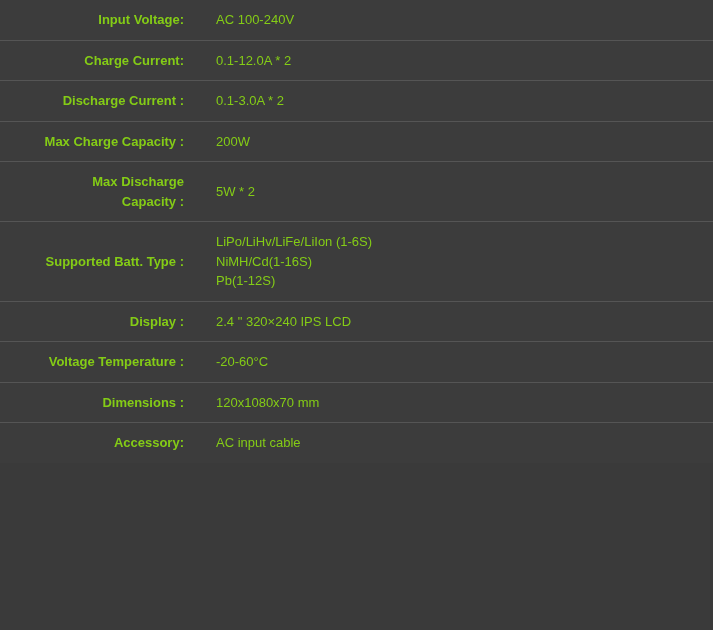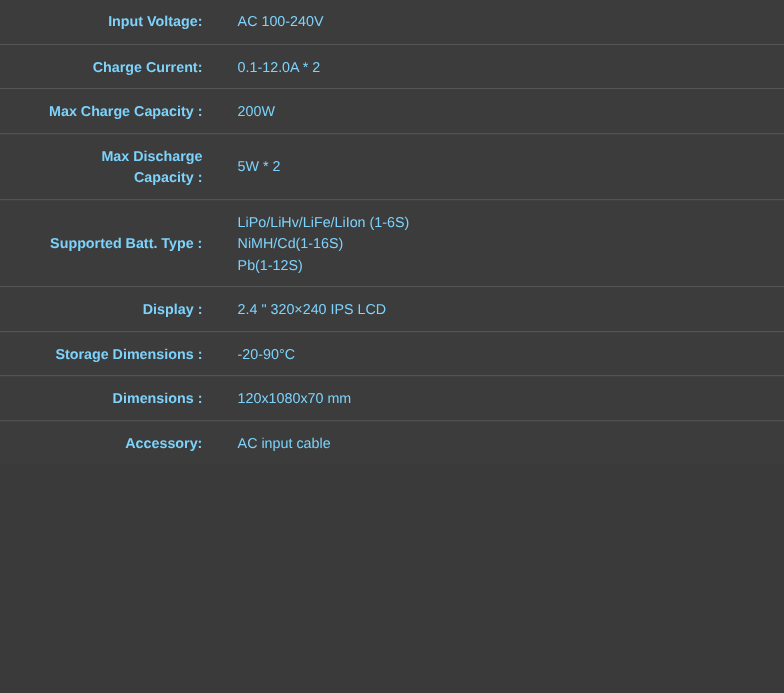--- a/index.html
+++ b/index.html
@@ -28,21 +28,21 @@
       border-bottom: 1px solid #555;
     }
 
     .specs-table tr:last-child {
       border-bottom: none;
     }
 
     .specs-table td {
       padding: 10px 16px;
       vertical-align: middle;
-      color: #7dd3fc;
+      color: #84cc16;
       font-size: 13px;
       line-height: 1.5;
     }
 
     .label-cell {
       text-align: right;
       font-weight: bold;
       color: #c8c8c8;
       width: 200px;
       padding-right: 14px;
@@ -61,38 +61,42 @@
   <tbody id="table-body">
       <tr>
         <td class="label-cell">Input Voltage:</td>
         <td class="value-cell">AC 100-240V</td>
       </tr>
       <tr>
         <td class="label-cell">Charge Current:</td>
         <td class="value-cell">0.1-12.0A * 2</td>
       </tr>
       <tr>
+        <td class="label-cell">Discharge Current :</td>
+        <td class="value-cell">0.1-3.0A * 2</td>
+      </tr>
+      <tr>
         <td class="label-cell">Max Charge Capacity :</td>
         <td class="value-cell">200W</td>
       </tr>
       <tr>
         <td class="label-cell">Max Discharge<br>Capacity :</td>
         <td class="value-cell">5W * 2</td>
       </tr>
       <tr>
         <td class="label-cell">Supported Batt. Type :</td>
         <td class="value-cell">LiPo/LiHv/LiFe/LiIon (1-6S)<br>NiMH/Cd(1-16S)<br>Pb(1-12S)</td>
       </tr>
       <tr>
         <td class="label-cell">Display :</td>
         <td class="value-cell">2.4 " 320×240 IPS LCD</td>
       </tr>
       <tr>
-        <td class="label-cell">Storage Dimensions :</td>
-        <td class="value-cell">-20-90°C</td>
+        <td class="label-cell">Voltage Temperature :</td>
+        <td class="value-cell">-20-60°C</td>
       </tr>
       <tr>
         <td class="label-cell">Dimensions :</td>
         <td class="value-cell">120x1080x70 mm</td>
       </tr>
       <tr>
         <td class="label-cell">Accessory:</td>
         <td class="value-cell">AC input cable</td>
       </tr>
     </tbody>

